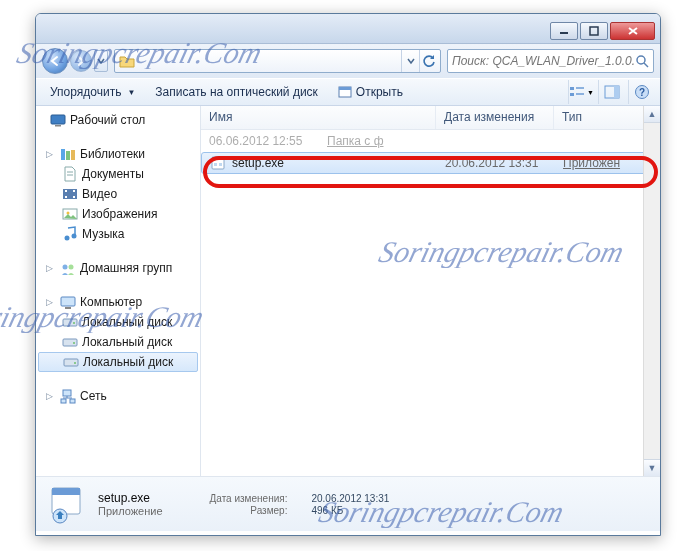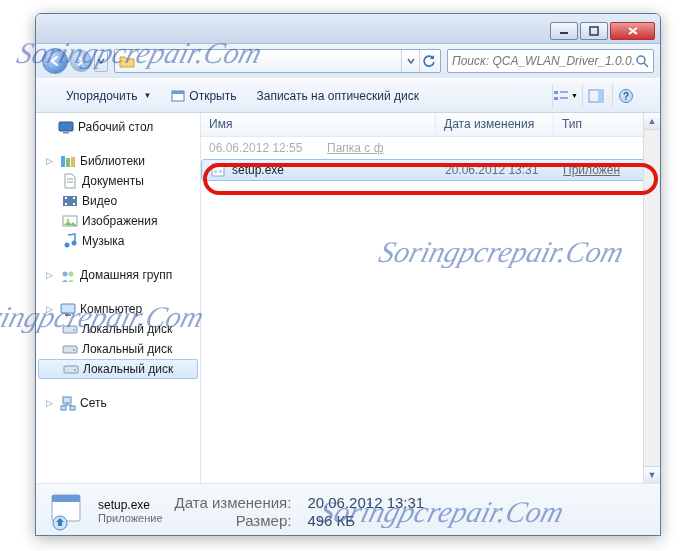--- a/index.html
+++ b/index.html
@@ -19,30 +19,30 @@
   .navbtn.small{width:22px;height:22px;opacity:.6;}
   .navdrop{width:14px;height:22px;display:flex;align-items:center;justify-content:center;border:1px solid #a8bdd8;border-radius:2px;background:linear-gradient(#f7faff,#dde8f5); margin-right:4px;}
   .addressbar{ flex:1; height:24px; border:1px solid #8faccc; background: linear-gradient(#fff,#eef3fa); display:flex; align-items:center; padding:0 3px; border-radius:2px; position:relative; filter: blur(0.3px);}
   .addr-icon{width:18px;height:18px;display:flex;align-items:center;justify-content:center;}
   .addr-crumbs{flex:1; position:relative;}
   .addr-blur{position:absolute;inset:0;background:repeating-linear-gradient(90deg,#888 0 2px,#aaa 2px 4px);opacity:.08;border-radius:2px;}
   .addr-divbtn{width:18px;height:22px;border-left:1px solid #c5d3e6;display:flex;align-items:center;justify-content:center;color:#3a5a82;}
   .searchbar{width:207px;height:24px;border:1px solid #8faccc;background:#fff;margin-left:4px;display:flex;align-items:center;padding:0 4px;border-radius:2px;}
   .searchbar input{border:none;outline:none;flex:1;font-style:italic;color:#7a7a7a;font-size:12px;background:transparent;}
 
-  .toolbar{height:35px;background:linear-gradient(#f6f9fd,#e5eef8);border-top:1px solid #fff;border-bottom:1px solid #c9d6e8;display:flex;align-items:center;padding:0 22px;gap:4px;}
+  .toolbar{height:28px;background:linear-gradient(#f6f9fd,#e5eef8);border-top:1px solid #fff;border-bottom:1px solid #c9d6e8;display:flex;align-items:center;padding:0 6px;gap:4px;}
   .tbtn{height:24px;padding:0 8px;display:flex;align-items:center;gap:4px;font-size:12px;color:#1a2e4f;border-radius:2px;}
   .tdrop{display:inline-block;margin-left:2px;font-size:8px;}
   .tspacer{flex:1;}
   .ticon{width:26px;height:24px;display:flex;align-items:center;justify-content:center;border-left:1px solid #d0dceb;}
 
   .body{display:flex;height:370px;}
   .sidebar{width:165px;border-right:1px solid #dfe6ef;overflow:hidden;padding:4px 0;font-size:12px;color:#1a1a1a;}
   .tree-item{display:flex;align-items:center;height:20px;padding-left:8px;gap:4px;white-space:nowrap;position:relative;}
-  .tree-item.child{padding-left:22px;}
+  .tree-item.child{padding-left:14px;}
   .tree-item.child2{padding-left:26px;}
   .tree-item.sel{background:linear-gradient(#ebf3fd,#d6e8fb);border:1px solid #a6c8ee;border-radius:2px;margin:0 2px;padding-left:24px;}
   .expander{position:absolute;left:10px;font-size:9px;color:#7a8ba0;}
   .nicon{width:16px;height:16px;display:inline-flex;align-items:center;justify-content:center;flex-shrink:0;}
 
   .filepane{flex:1;display:flex;flex-direction:column;position:relative;}
   .colheader{height:24px;display:flex;border-bottom:1px solid #e3e9f1;font-size:12px;color:#41587a;background:linear-gradient(#fcfdfe,#f1f5fa);}
   .col{padding:4px 8px;border-right:1px solid #e6ecf4;}
   .col.name{width:235px;}
   .col.date{width:118px;}
@@ -57,21 +57,21 @@
   .highlight-ring{position:absolute;left:2px;right:2px;top:26px;height:32px;border:4px solid #e2150f;border-radius:16px;pointer-events:none;z-index:50;}
   .vscroll{position:absolute;right:0;top:0;bottom:0;width:17px;background:#f0f0f0;border-left:1px solid #dcdcdc;}
   .vscroll .arrow{height:17px;display:flex;align-items:center;justify-content:center;background:linear-gradient(#fafcff,#e1e9f4);border-bottom:1px solid #cfd8e4;font-size:9px;color:#5c7599;}
   .vscroll .arrow.bottom{position:absolute;bottom:0;left:0;right:0;border-top:1px solid #cfd8e4;border-bottom:none;}
 
   .details{height:55px;border-top:1px solid #dfe6ef;background:linear-gradient(#f5f9fd,#eaf1f9);display:flex;align-items:center;padding:4px 10px;gap:12px;}
   .bigicon{width:40px;height:40px;}
   .detcol{font-size:12px;}
   .detcol .title{color:#0a0a0a;}
   .detcol .sub{color:#6a6a6a;font-size:11px;}
-  .detgrid{display:grid;grid-template-columns:auto auto;gap:1px 16px;font-size:15px;color:#5d6b7d;}
+  .detgrid{display:grid;grid-template-columns:auto auto;gap:1px 24px;font-size:10px;color:#5d6b7d;margin-left:35px;}
   .detgrid .lbl{text-align:right;color:#6a6a6a;}
   .detgrid .val{color:#354a63;}
 
   svg{display:block;}
 </style>
 </head>
 <body>
 
 <div class="watermark" style="left:18px;top:36px;">Soringpcrepair.Com</div>
 <div class="watermark" style="left:380px;top:235px;">Soringpcrepair.Com</div>
@@ -143,29 +143,29 @@
         </svg>
     </div>
   </div>
 
   <div class="toolbar">
     <div class="tbtn">
         <span>Упорядочить</span>
         <span class="tdrop">▼</span>
       </div>
     <div class="tbtn">
+        <span>Записать на оптический диск</span>
+      </div>
+    <div class="tbtn">
       <svg width="14" height="14">
           <rect x="1" y="2" width="12" height="10" fill="#fff" stroke="#5a7fb0"></rect>
           <rect x="1" y="2" width="12" height="3" fill="#6b9bd6"></rect>
         </svg>
       <span>Открыть</span>
     </div>
-    <div class="tbtn">
-        <span>Записать на оптический диск</span>
-      </div>
     <div class="tspacer"></div>
     <div class="ticon">
       <svg width="18" height="14">
           <rect x="1" y="2" width="4" height="3" fill="#6b9bd6"></rect>
           <rect x="1" y="8" width="4" height="3" fill="#6b9bd6"></rect>
           <line x1="7" y1="3" x2="15" y2="3" stroke="#6b9bd6" stroke-width="1.5"></line>
           <line x1="7" y1="9" x2="15" y2="9" stroke="#6b9bd6" stroke-width="1.5"></line>
         </svg>
       <span class="tdrop" style="font-size:7px;margin-left:2px;">▼</span>
     </div>

